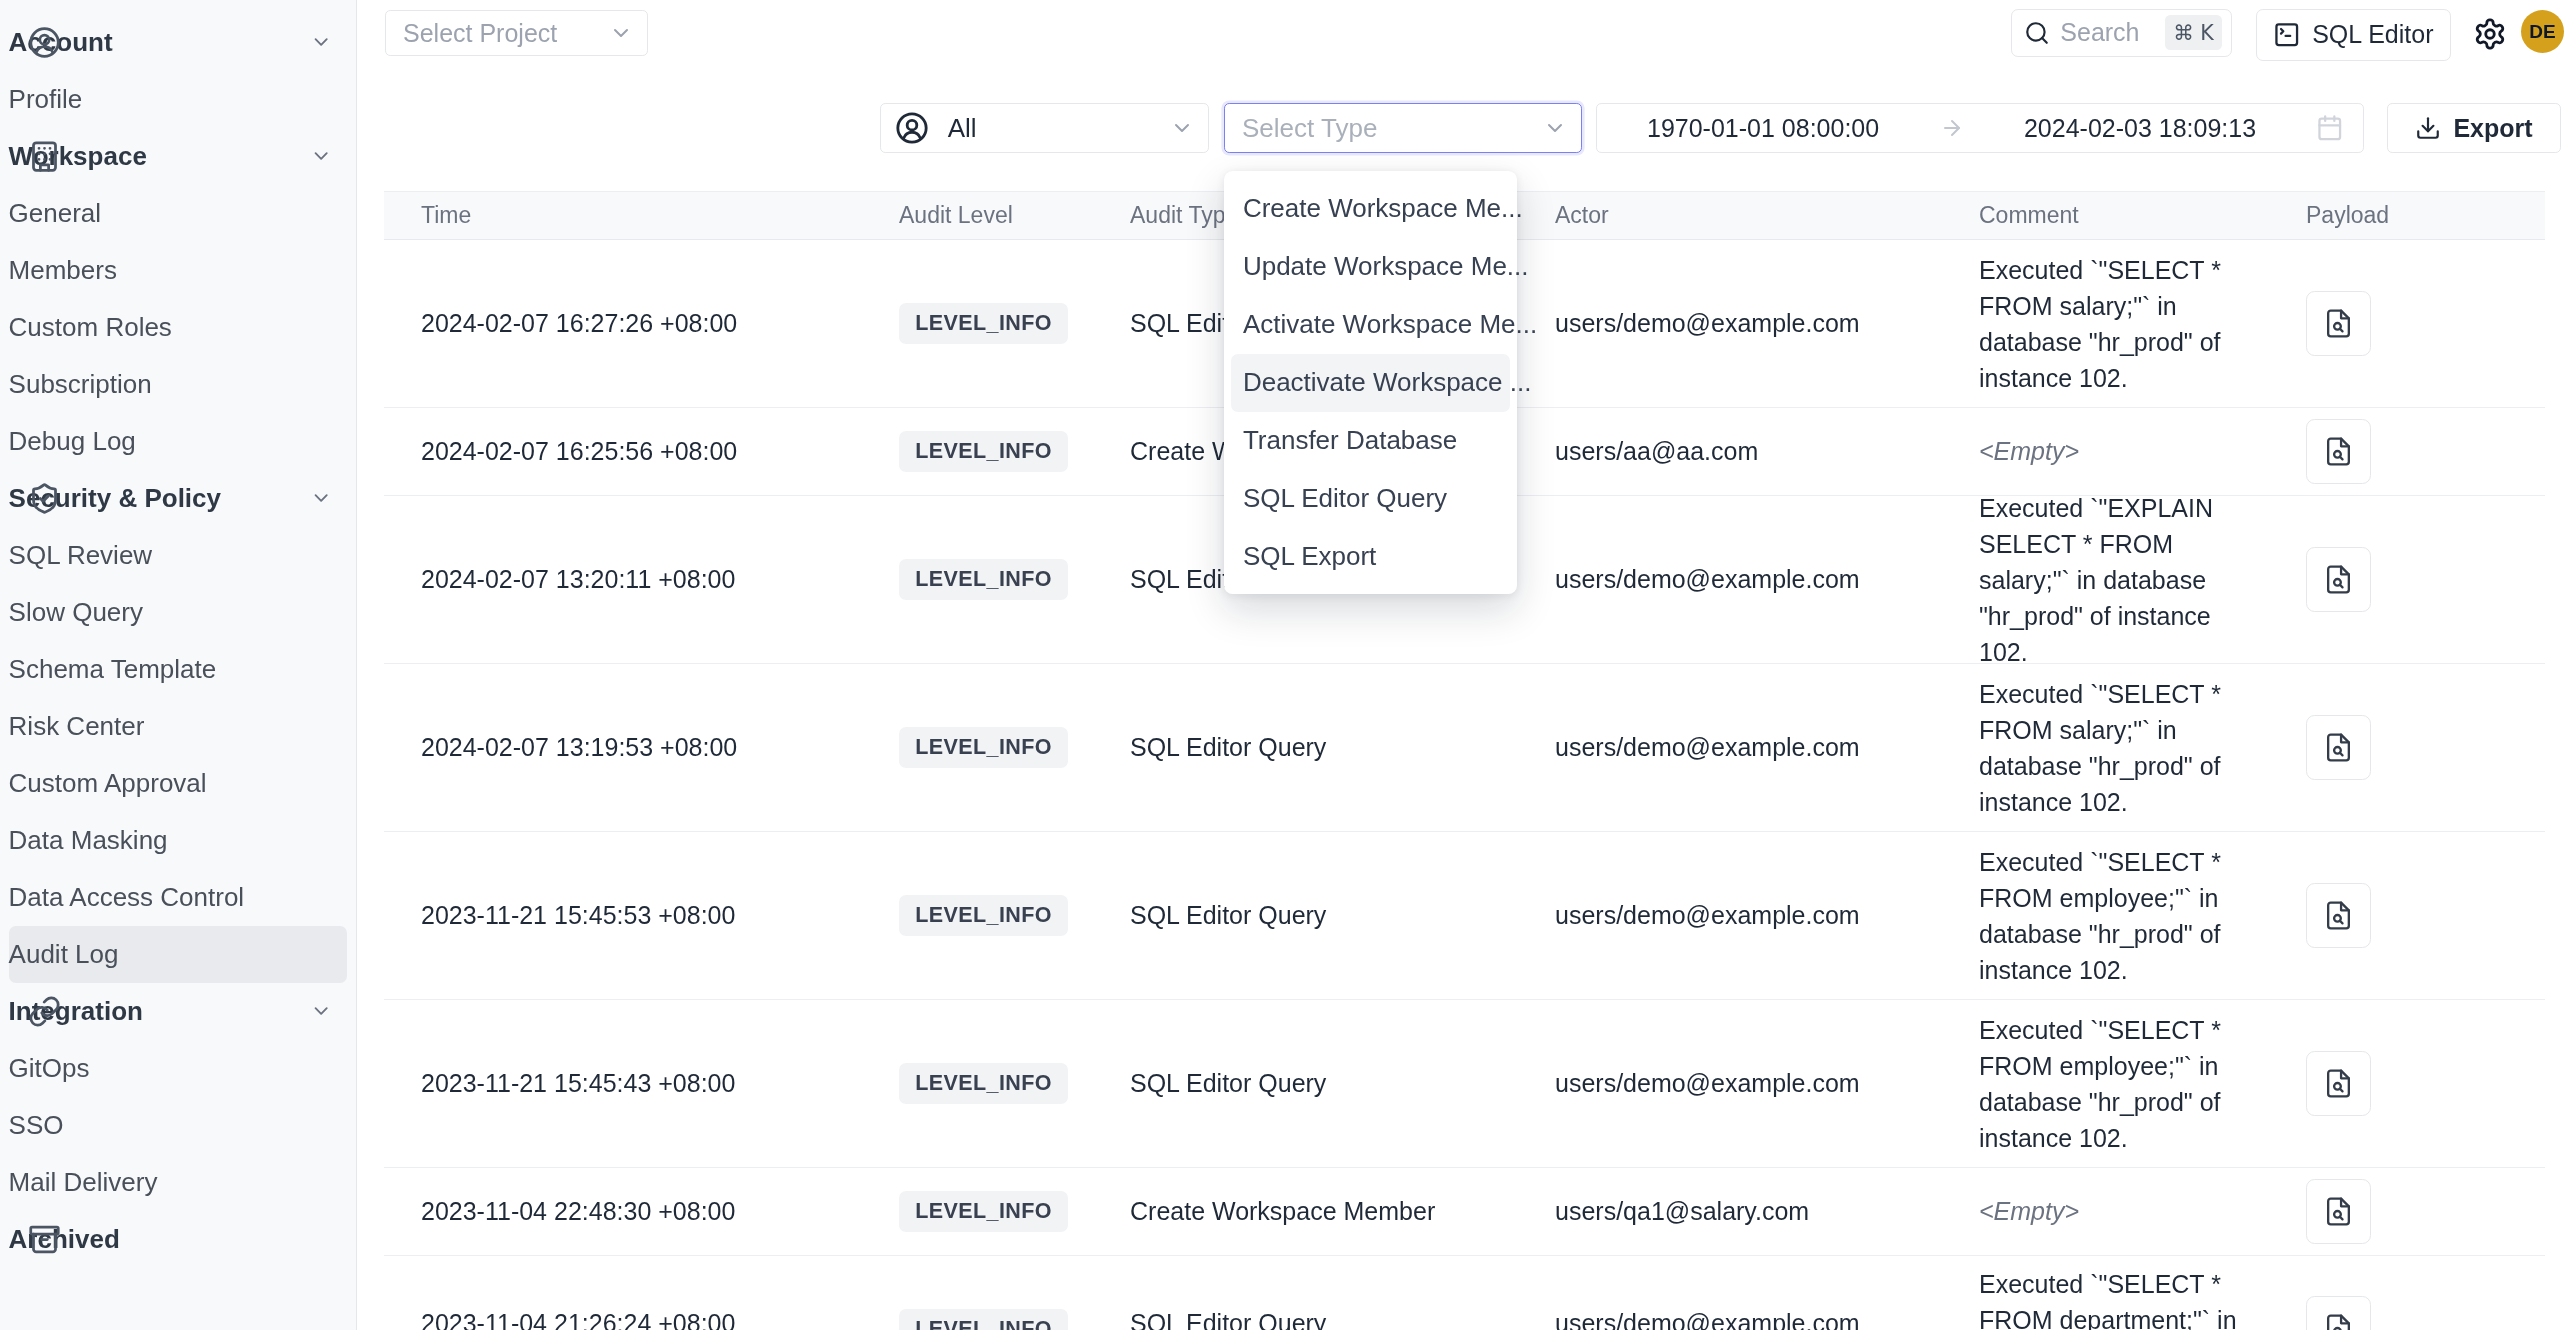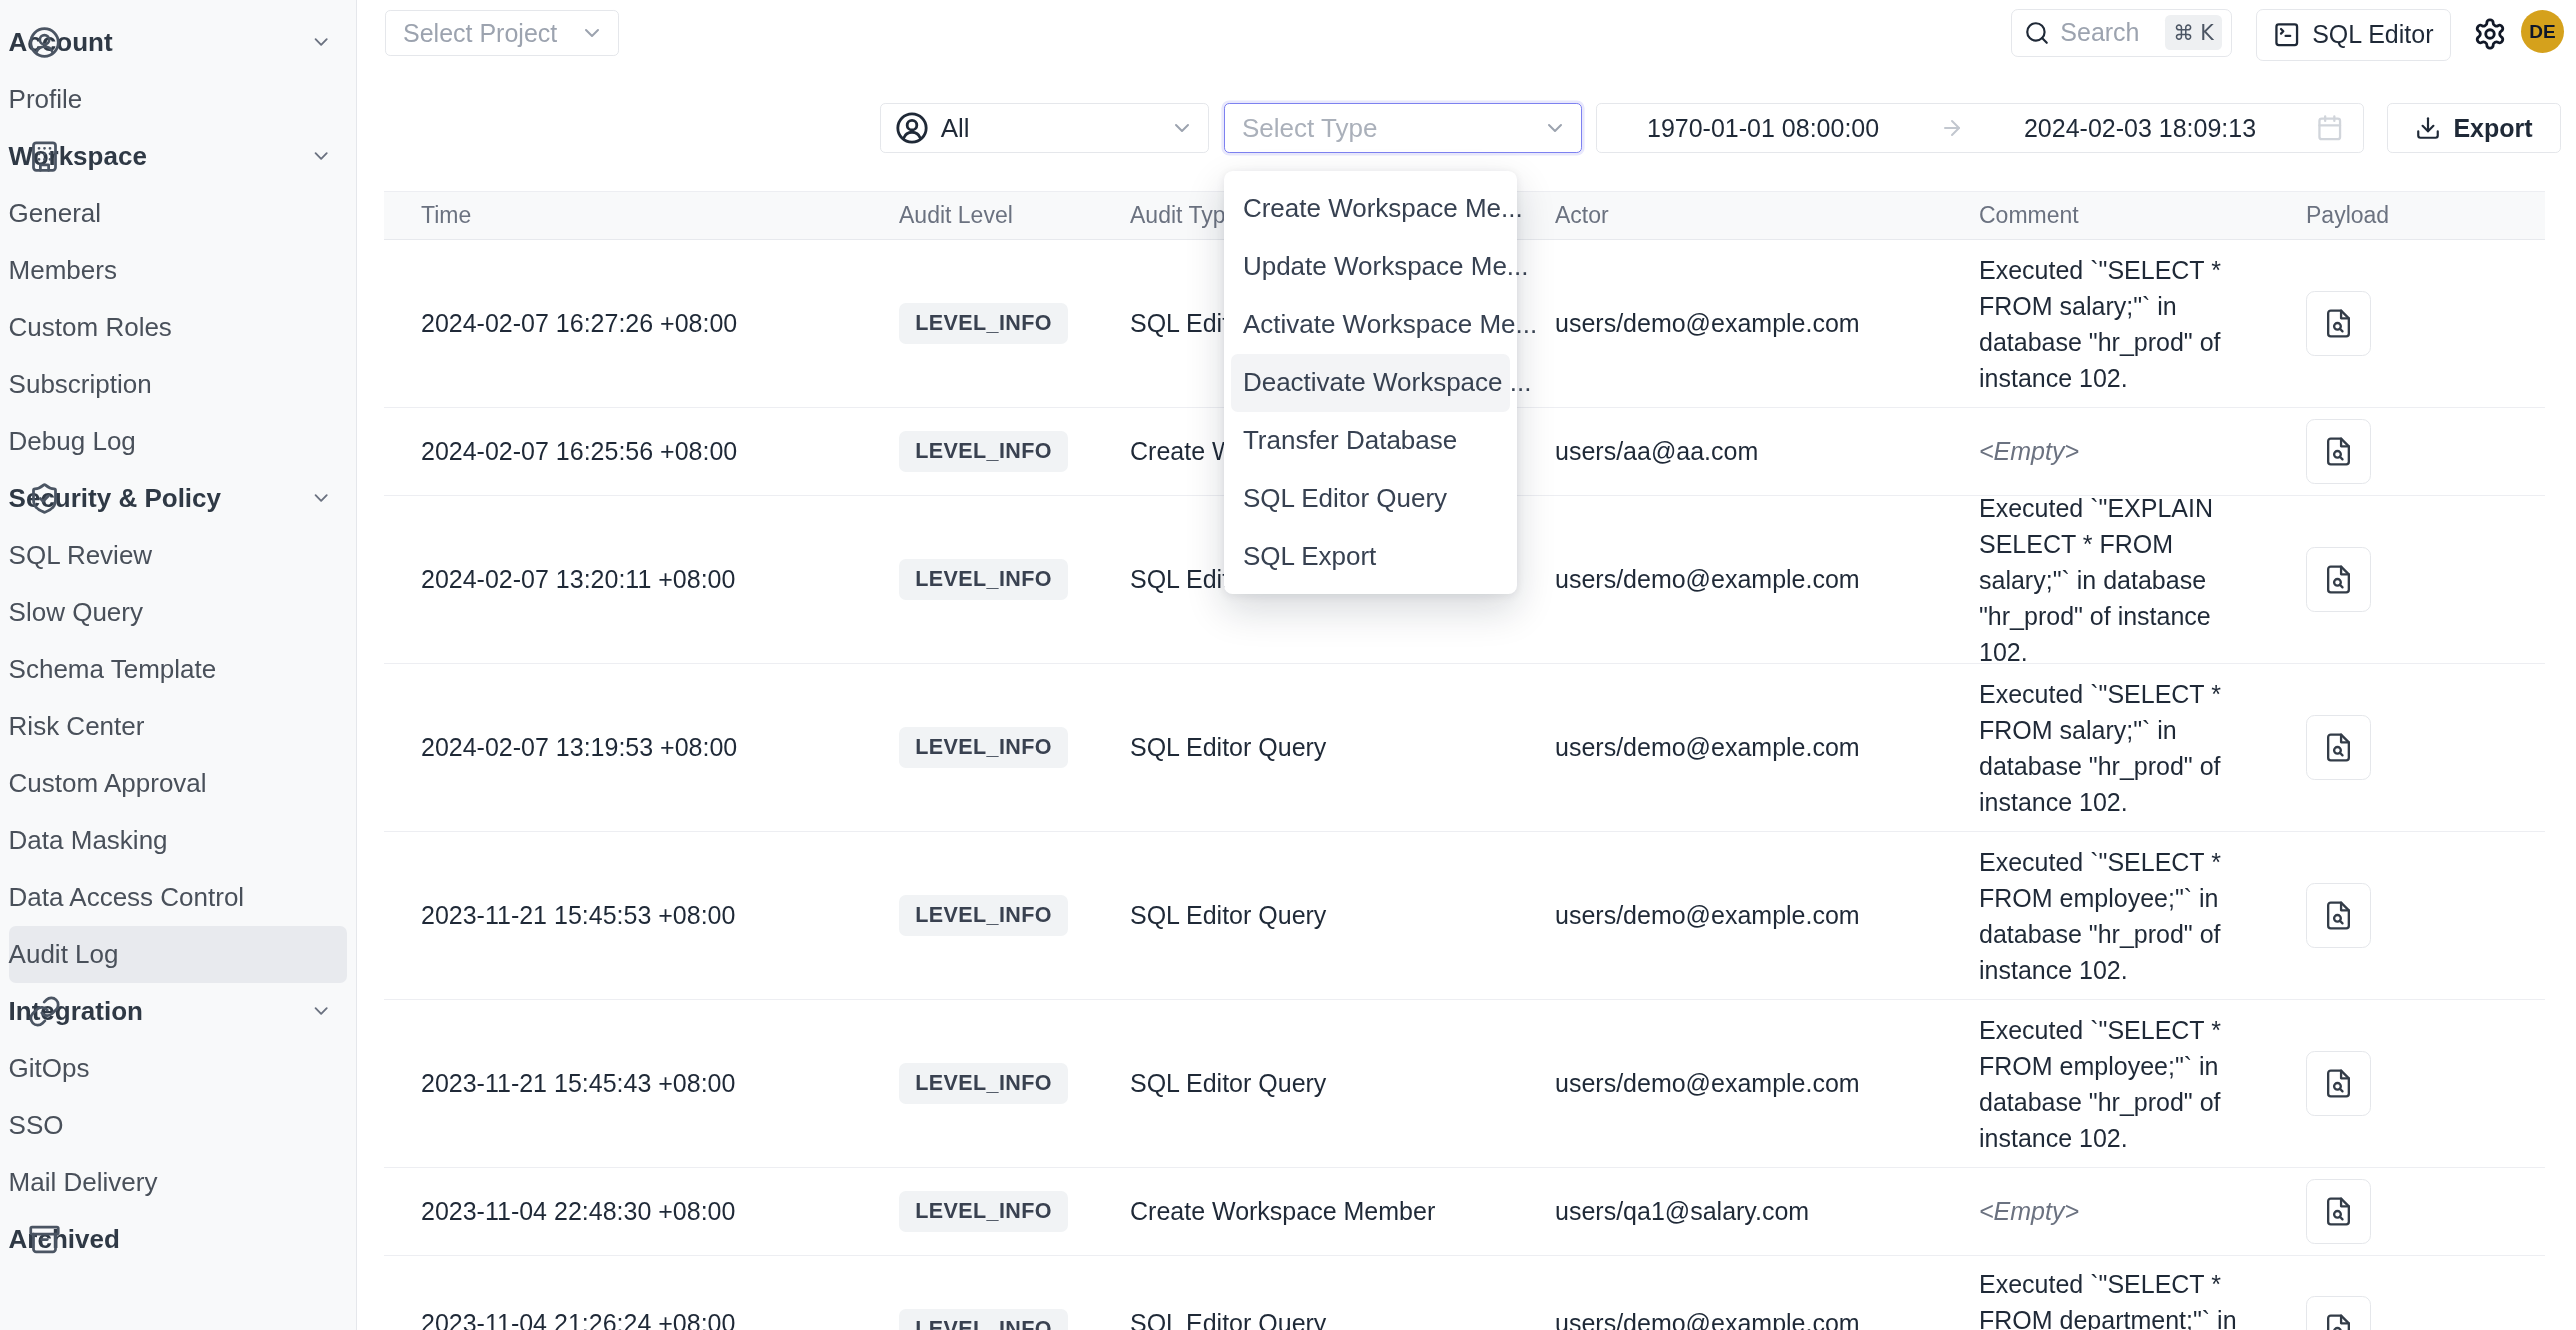--- a/index.html
+++ b/index.html
@@ -21,21 +21,21 @@
   .nav-item { height:57px; display:flex; align-items:center; position:relative; margin:0 8.6px; border-radius:6.9px; cursor:pointer; }
   .nav-item .ic { position:absolute; left:17px; width:38px; height:38px; display:flex; align-items:center; justify-content:center; }
   .nav-item .lbl { font-size:26px; color:#49505a; white-space:nowrap; }
   .nav-item.group .lbl { font-weight:700; color:#2f3945; }
   .nav-item .chev { position:absolute; right:15.5px; top:50%; transform:translateY(-50%); }
   .nav-item.selected { background:#e8eaee; }
 
   
   .abs { position:absolute; }
   .select-project {
-    left:385px; top:10.3px; width:234px; height:46px; border:0.9px solid #e5e7eb; border-radius:5.2px;
+    left:385px; top:10.3px; width:263px; height:46px; border:0.9px solid #e5e7eb; border-radius:5.2px;
     display:flex; align-items:center; justify-content:space-between; padding:0 13.7px 0 17px;
     font-size:25px; color:#9ca3af; background:#fff; cursor:pointer;
   }
   .search-box {
     left:2011px; top:8.6px; width:221px; height:48px; border:0.9px solid #e5e7eb; border-radius:6.9px;
     display:flex; align-items:center; padding:0 8.6px 0 12px; gap:10.3px; background:#fff; cursor:text;
   }
   .search-box .ph { font-size:25px; color:#9ca3af; flex:1; }
   .kbd {
     background:#eef0f2; border-radius:5.2px; padding:5.2px 8.6px; font-size:20.6px; color:#4b5563;
@@ -49,21 +49,21 @@
   .gear-btn { left:2469px; top:13px; width:41px; height:41px; display:flex; align-items:center; justify-content:center; cursor:pointer; }
   .gear-btn svg { stroke:#111827; stroke-width:2; }
   .avatar {
     left:2521px; top:10.3px; width:43px; height:43px; border-radius:50%;
     display:flex; align-items:center; justify-content:center;
     color:#0f172a; font-size:19px; font-weight:700; cursor:pointer;
   }
 
   
   .filter-box { border:0.9px solid #e5e7eb; border-radius:5.2px; background:#fff; display:flex; align-items:center; }
-  .actor-filter { left:880px; top:103px; width:329px; height:50px; padding:0 13.7px 0 13.7px; gap:12px; cursor:pointer; }
+  .actor-filter { left:880px; top:103px; width:329px; height:50px; padding:0 13.7px 0 13.7px; gap:19px; cursor:pointer; }
   .actor-filter .val { font-size:26px; color:#1f2937; flex:1; }
   .type-filter {
     left:1224px; top:103px; width:358px; height:50px; padding:0 13.7px 0 17px;
     border:1.7px solid #7d81f0; box-shadow:0 0 0 2.6px rgba(125,129,240,0.18); cursor:pointer;
   }
   .type-filter .ph { font-size:26px; color:#aab0ba; flex:1; }
   .date-range { left:1596px; top:103px; width:768px; height:50px; padding:0 19px 0 50px; justify-content:space-between; cursor:pointer; }
   .date-range .dt { font-size:25px; color:#1f2937; }
   .export-btn {
     left:2387px; top:103px; width:174px; height:50px; border:0.9px solid #e5e7eb; border-radius:5.2px;

